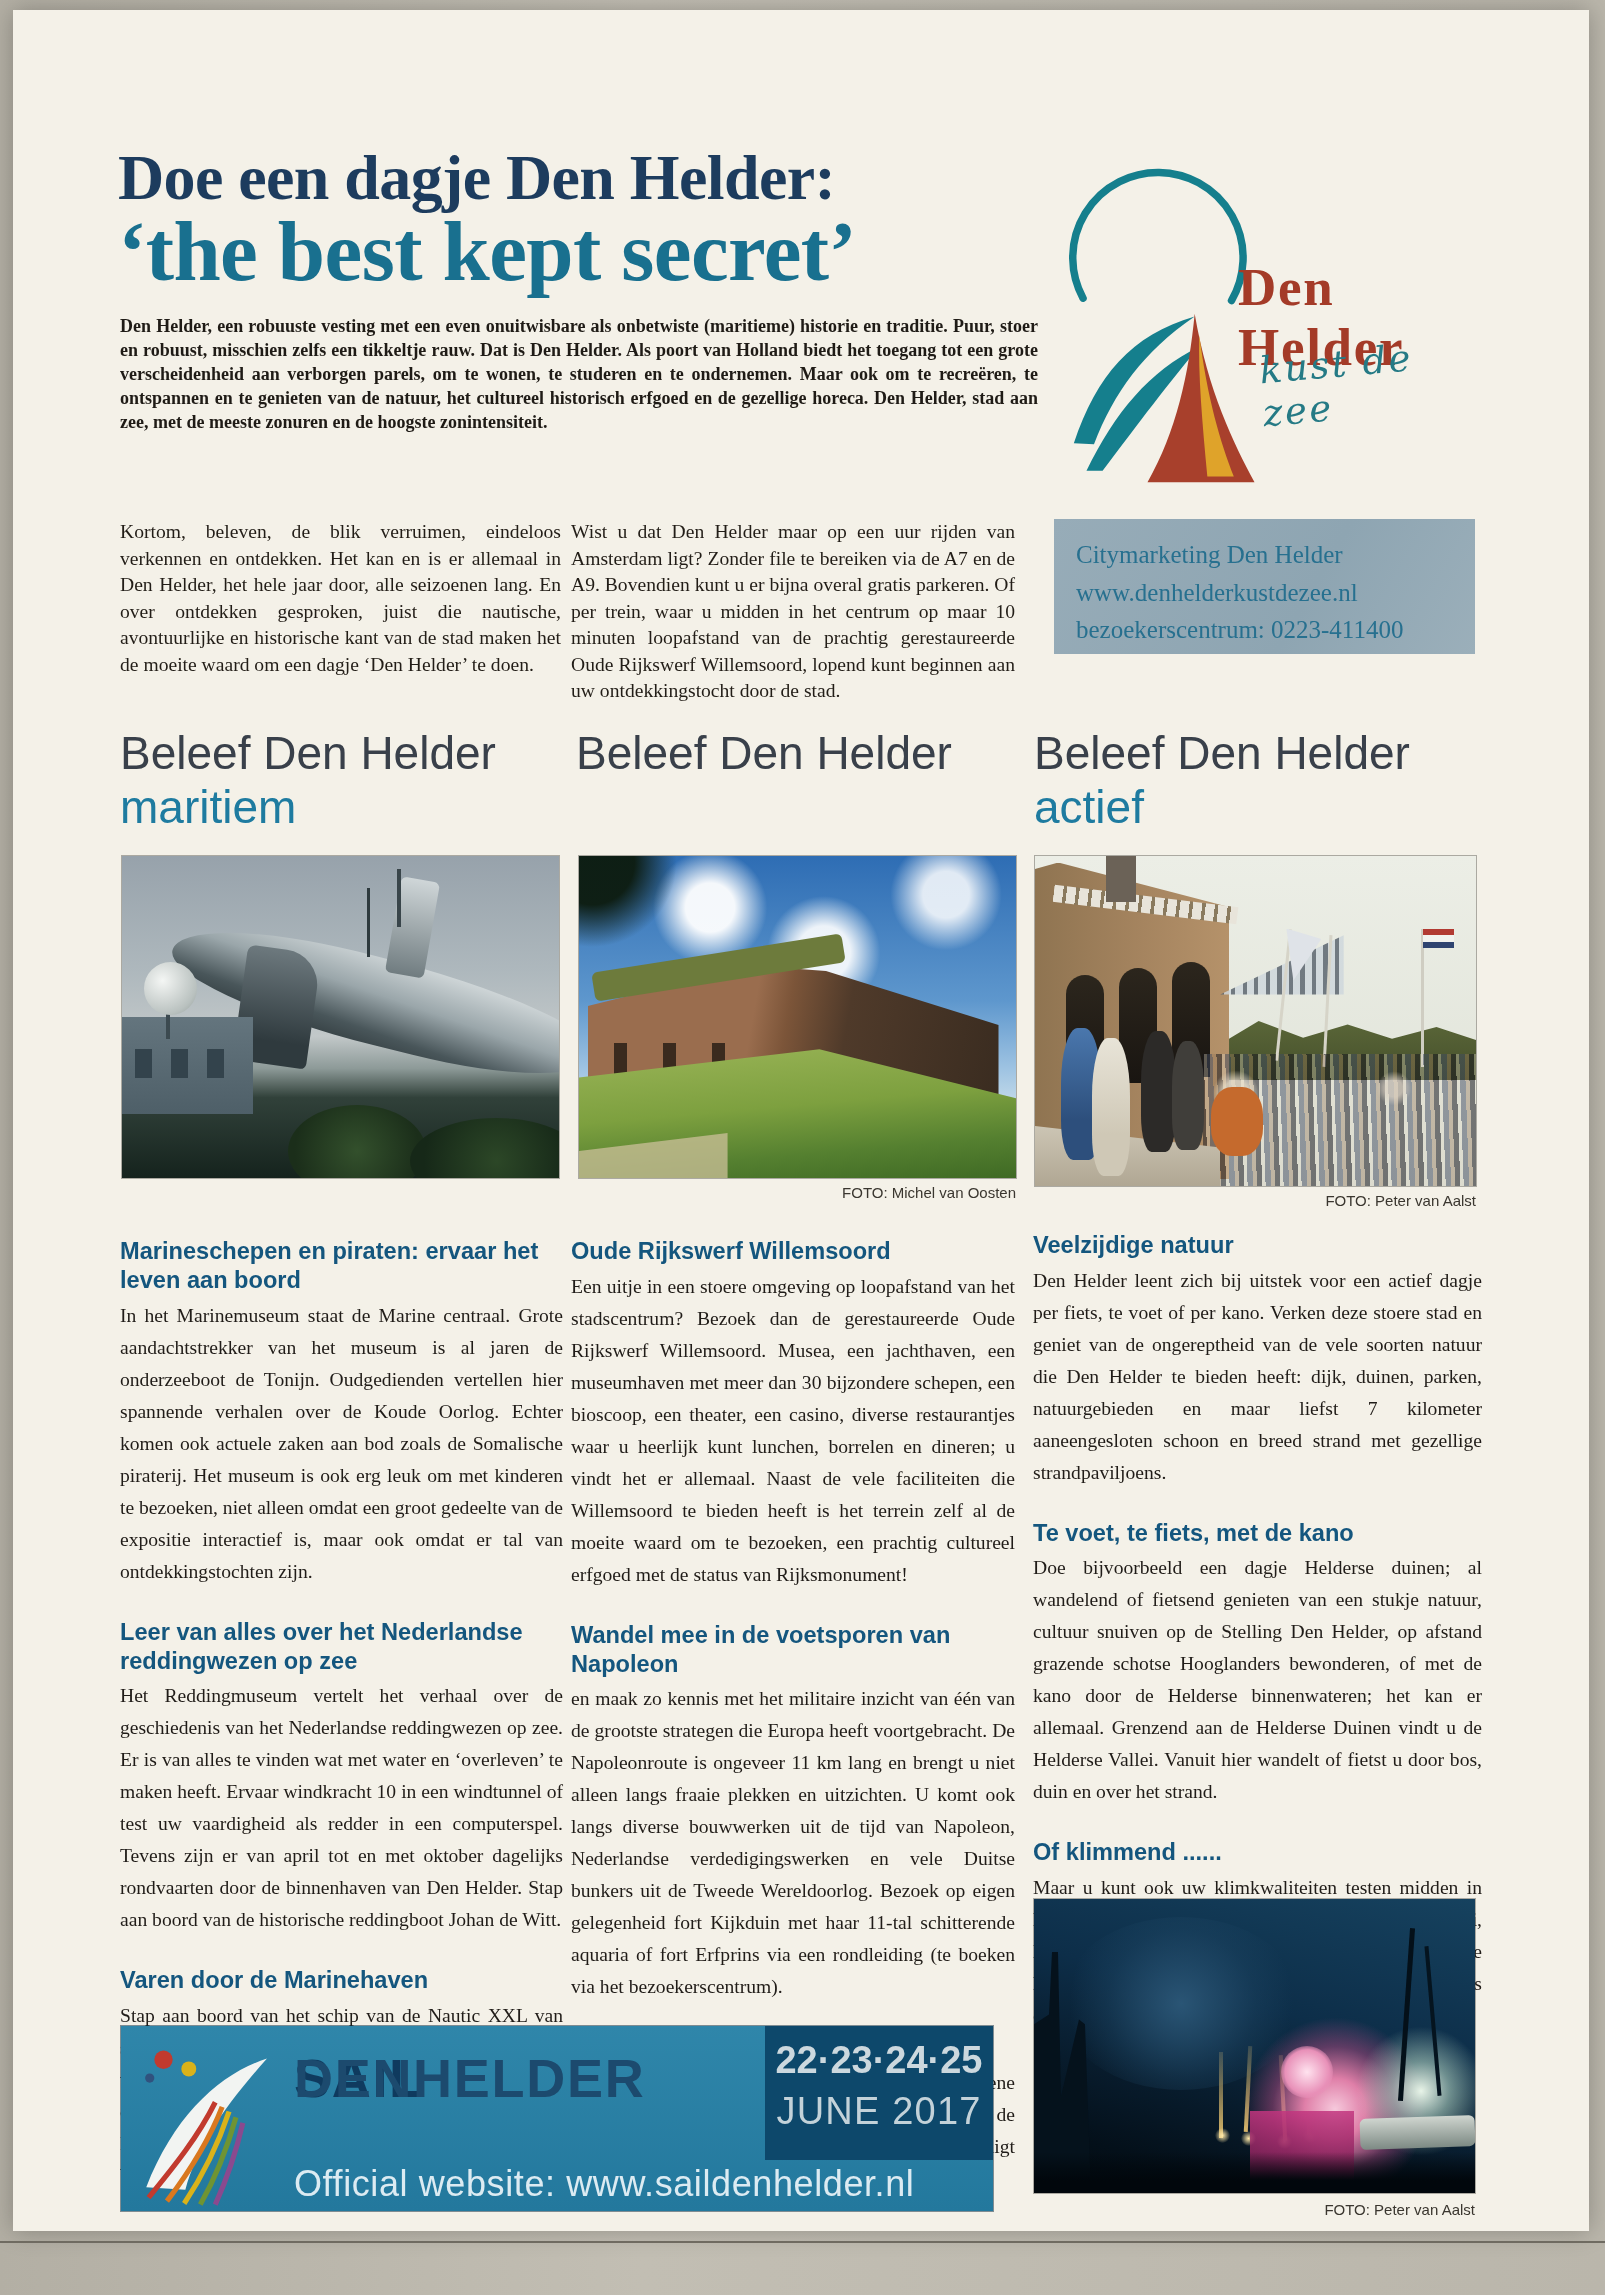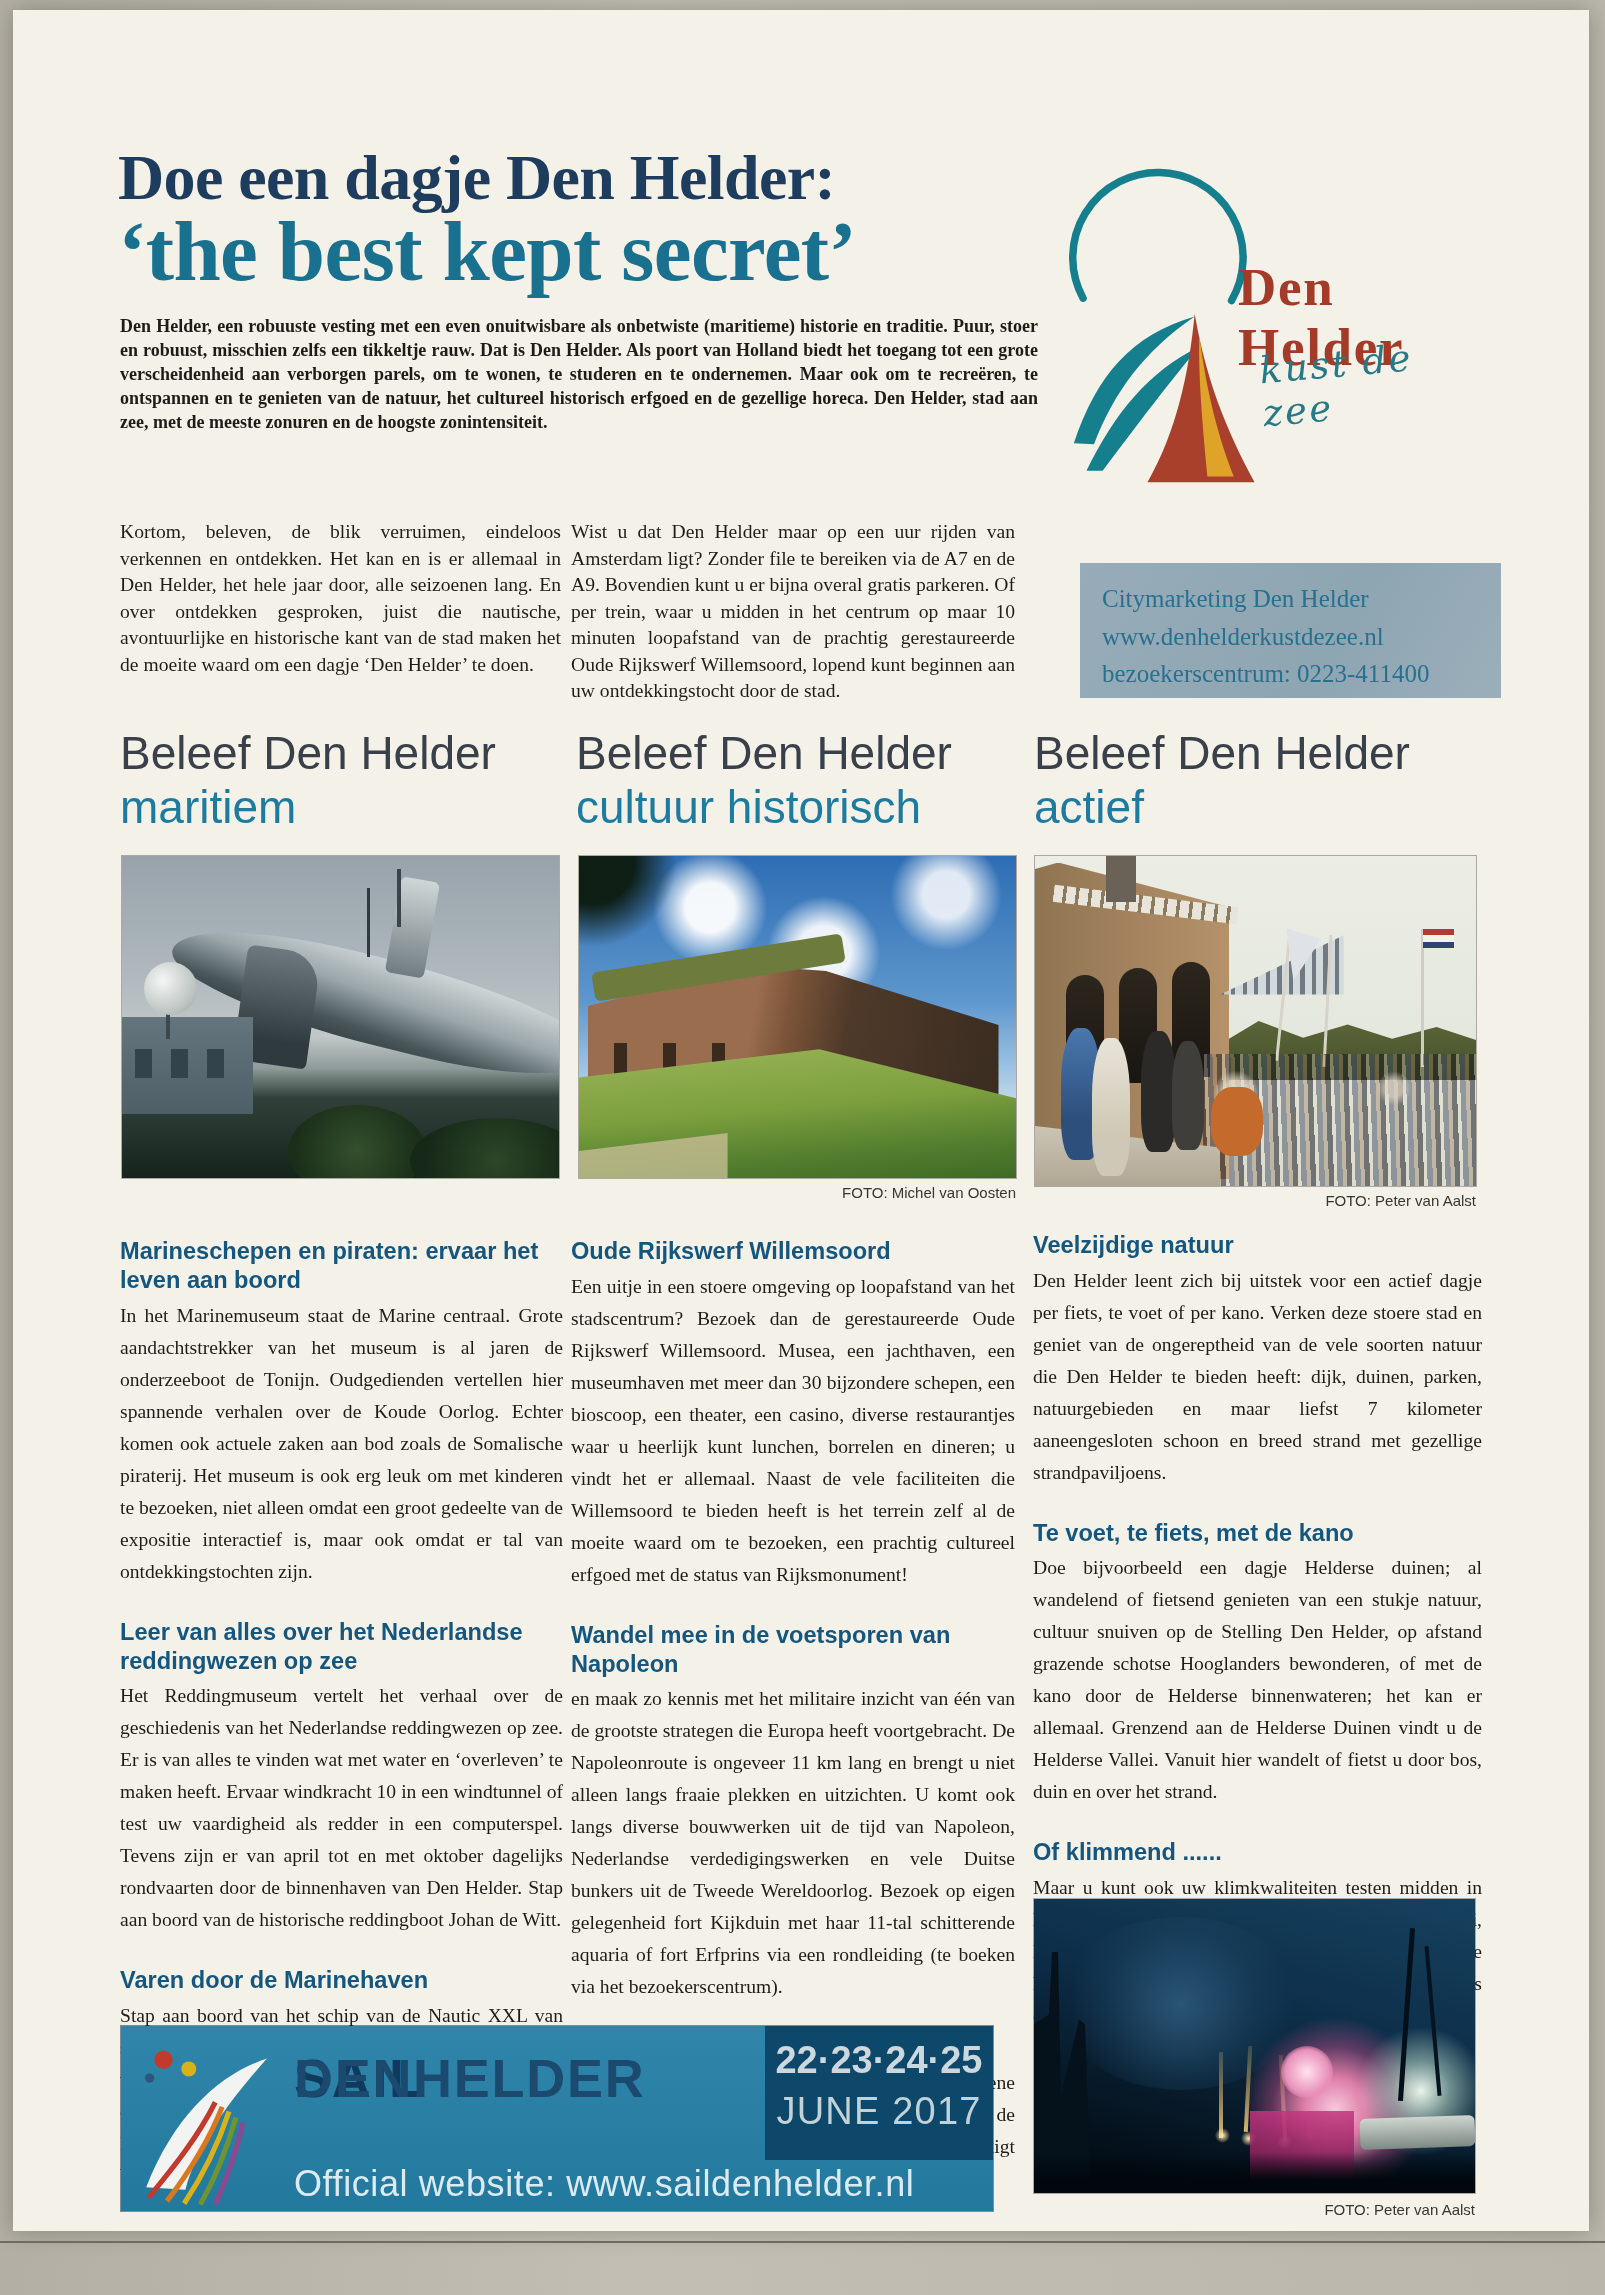--- a/index.html
+++ b/index.html
@@ -16,21 +16,21 @@
   
   .dh-logo{position:absolute;left:1061px;top:144px;width:416px;height:351px;}
   .dh-logo svg{position:absolute;left:0;top:0;}
   .dh-name{position:absolute;left:177px;top:113px;font-family:"Liberation Serif",serif;font-weight:700;font-size:53px;color:#a43b28;letter-spacing:1.7px;word-spacing:10.4px;}
   .dh-tag{position:absolute;left:200px;top:196px;font-family:"DejaVu Serif",serif;font-style:italic;font-size:37px;color:#257a85;transform:rotate(-5deg);letter-spacing:2.3px;}
 
   
   .lead{position:absolute;font-size:19.6px;line-height:26.5px;color:#221d17;text-align:justify;}
   .lead-left{left:120px;top:519px;width:441px;}
   .lead-right{left:571px;top:519px;width:444px;}
-  .contact{position:absolute;left:1080px;top:519px;width:421px;height:135px;background:linear-gradient(120deg,#97acb8,#8ea5b2 60%,#9bafba);margin-top:44px;}
+  .contact{position:absolute;left:1054px;top:519px;width:421px;height:135px;background:linear-gradient(120deg,#97acb8,#8ea5b2 60%,#9bafba);}
   .contact-inner{padding:17px 11.5px 0 22px;font-size:25px;line-height:1.5;color:#27708f;}
 
   
   .beleef{position:absolute;font-family:"Liberation Sans",sans-serif;font-weight:400;font-size:46px;line-height:54px;color:#39404a;}
   .beleef .l2{color:#1e7ba0;}
   .bel-1{left:120px;top:726px;}
   .bel-2{left:576px;top:726px;}
   .bel-3{left:1034px;top:726px;}
 
   
@@ -181,21 +181,20 @@
       <div>bezoekerscentrum: 0223-411400</div>
     </div>
   </div>
 
   <div class="beleef bel-1">
     <div>Beleef Den Helder</div>
     <div class="l2">maritiem</div>
   </div>
   <div class="beleef bel-2">
     <div>Beleef Den Helder</div>
-    <div class="l2">cultuur historisch</div>
   </div>
   <div class="beleef bel-3">
     <div>Beleef Den Helder</div>
     <div class="l2">actief</div>
   </div>
 
   <div class="photo photo1">
     <div class="p1-hull"></div>
     <div class="p1-tower"></div>
     <div class="p1-fin"></div>

